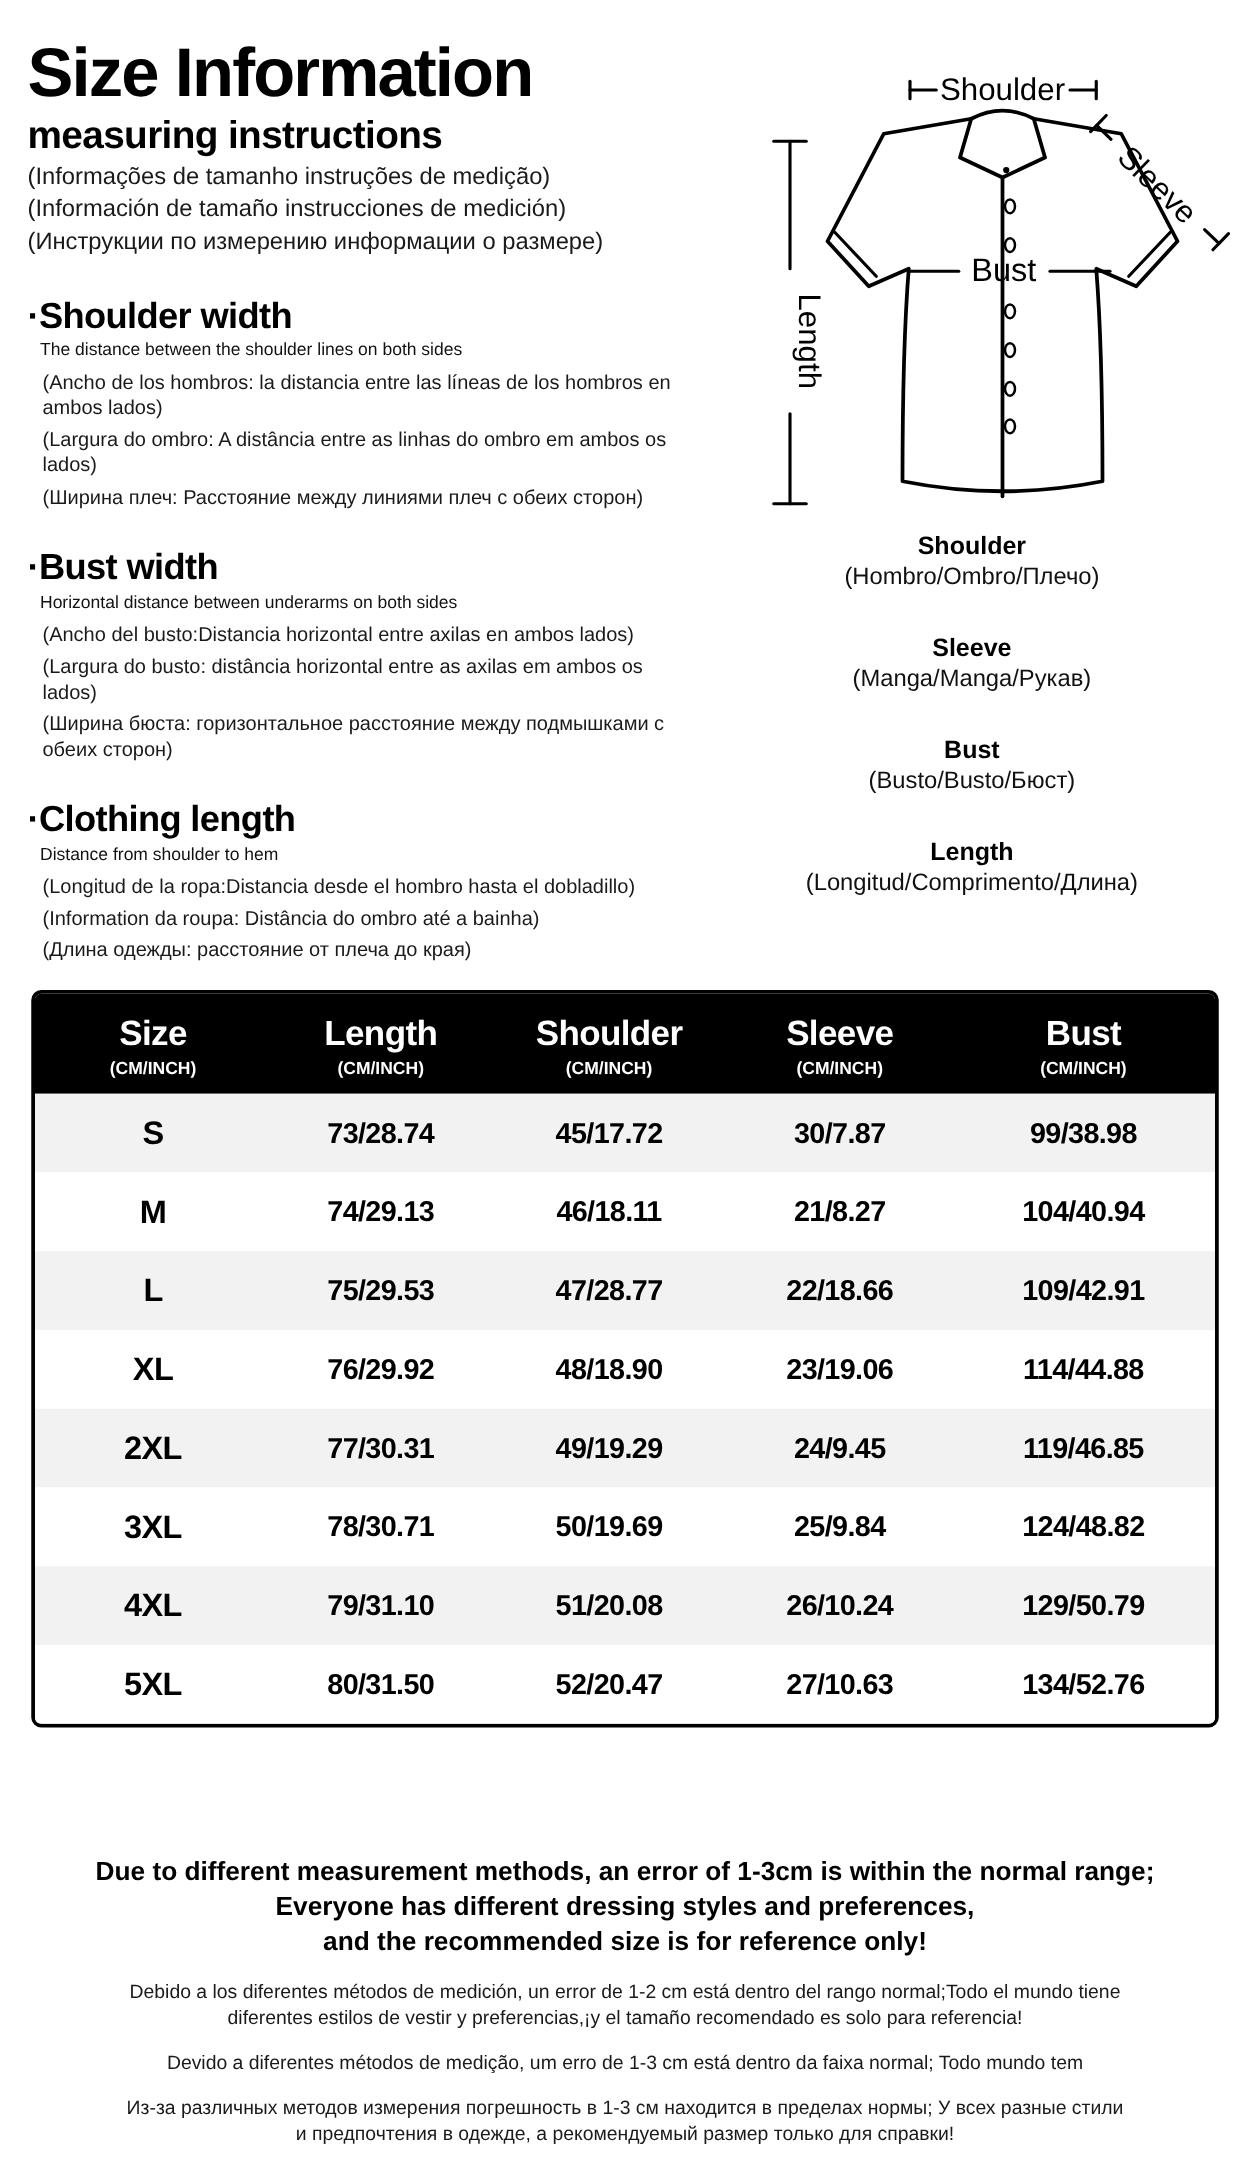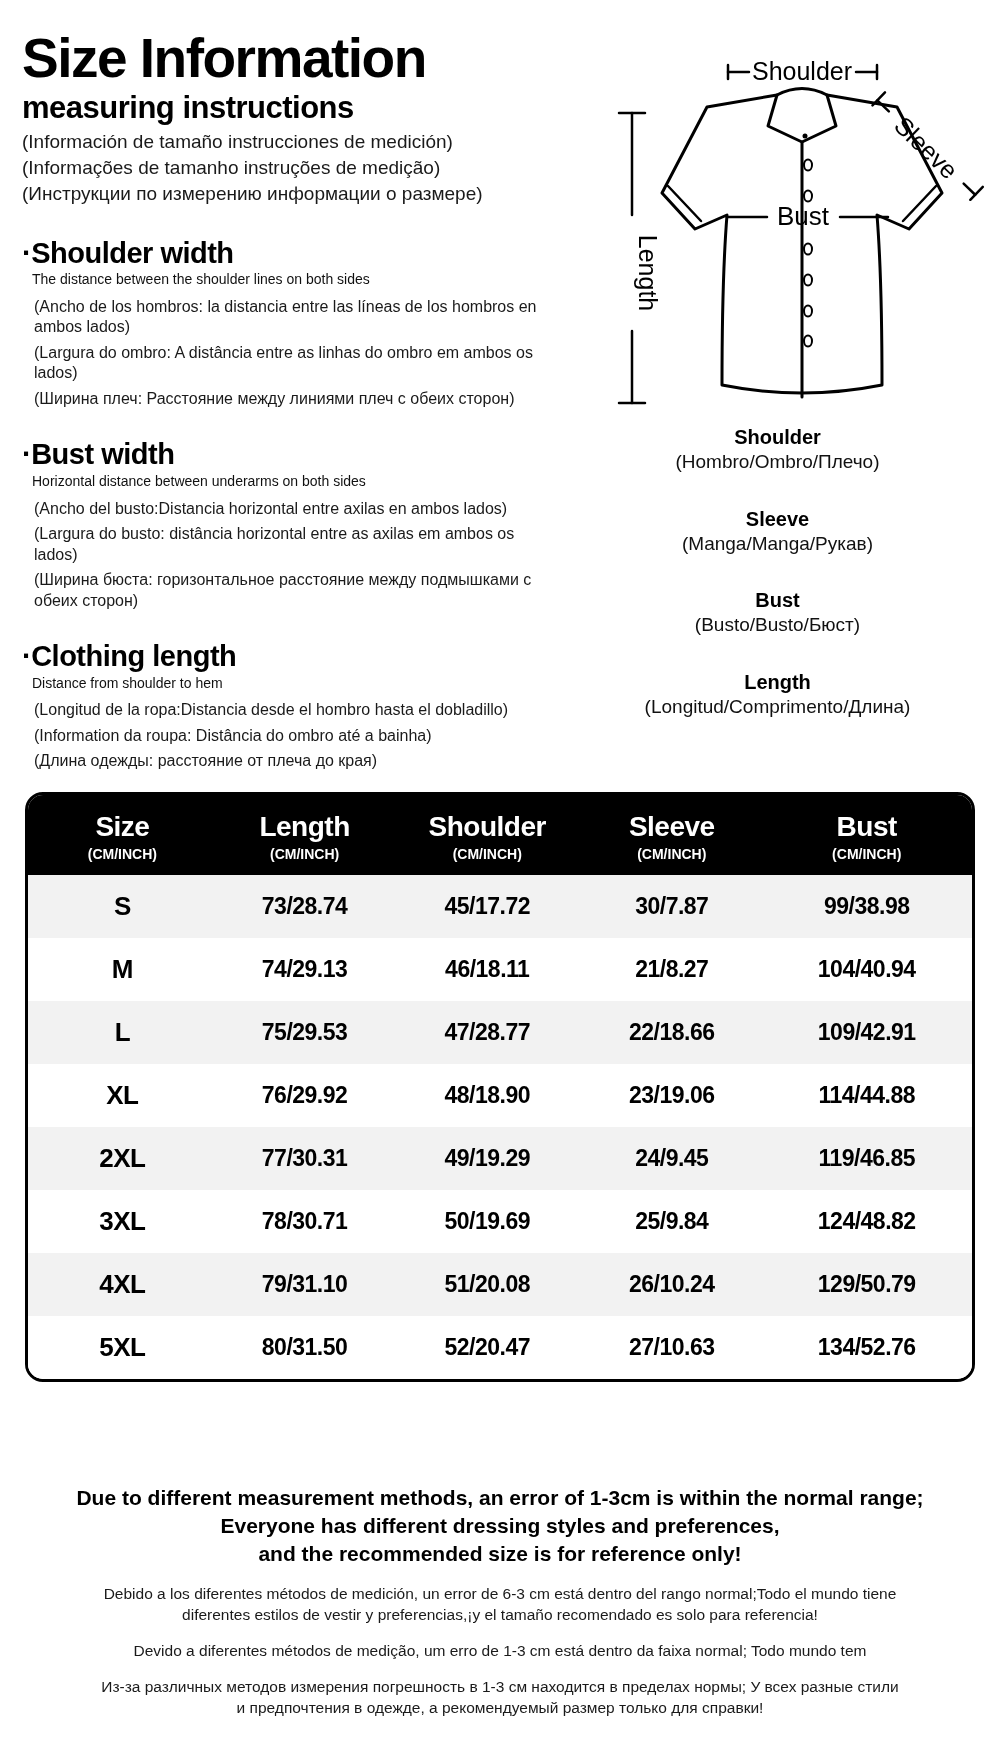--- a/index.html
+++ b/index.html
@@ -21,21 +21,21 @@
   
   .right-col{position:absolute;left:555px;top:25px;width:445px;}
   .shirt-svg{display:block;}
   .legend{margin-top:14px;text-align:center;}
   .legend-item{margin-bottom:31px;}
   .legend-term{font-size:20px;font-weight:bold;line-height:1.3;color:#000;}
   .legend-trans{font-size:19px;line-height:1.3;color:#111;}
   
   .size-table{
     position:absolute;left:25px;top:792px;width:944px;
-    border:3px solid #000;border-radius:18px;overflow:hidden;background:#fff;
+    border:3px solid #000;border-radius:8px;overflow:hidden;background:#fff;
   }
   .thead{
     display:grid;grid-template-columns:20% 18.6% 20.1% 19% 22.3%;
     background:#000;color:#fff;padding:16px 0 13px 0;
   }
   .th{text-align:center;}
   .th-label{font-size:28px;font-weight:bold;letter-spacing:-0.5px;line-height:1.15;}
   .th-unit{font-size:14px;font-weight:bold;margin-top:3px;}
   .trow{
     display:grid;grid-template-columns:20% 18.6% 20.1% 19% 22.3%;
@@ -49,22 +49,22 @@
   .foot-en{font-size:21px;font-weight:bold;line-height:28px;color:#000;}
   .foot-group{margin-top:15px;}
   .foot-trans{font-size:15.5px;line-height:21px;color:#1a1a1a;}
 </style>
 </head>
 <body>
 
 <div class="left-col">
   <h1 class="title">Size Information</h1>
   <h2 class="subtitle">measuring instructions</h2>
+  <p class="hdr-trans">(Informações de tamanho instruções de medição)</p>
   <p class="hdr-trans">(Información de tamaño instrucciones de medición)</p>
-  <p class="hdr-trans">(Informações de tamanho instruções de medição)</p>
   <p class="hdr-trans">(Инструкции по измерению информации о размере)</p>
 
   <section class="measure-section">
     <h3 class="sec-title">·Shoulder width</h3>
     <p class="sec-desc">The distance between the shoulder lines on both sides</p>
     <p class="sec-trans">(Ancho de los hombros: la distancia entre las líneas de los hombros en ambos lados)</p>
     <p class="sec-trans">(Largura do ombro: A distância entre as linhas do ombro em ambos os lados)</p>
     <p class="sec-trans">(Ширина плеч: Расстояние между линиями плеч с обеих сторон)</p>
   </section>
 
@@ -242,21 +242,21 @@
     <div class="td">134/52.76</div>
   </div>
 </div>
 
 <div class="footer">
   <div class="foot-en">Due to different measurement methods, an error of 1-3cm is within the normal range;</div>
   <div class="foot-en">Everyone has different dressing styles and preferences,</div>
   <div class="foot-en">and the recommended size is for reference only!</div>
 
   <div class="foot-group">
-    <div class="foot-trans">Debido a los diferentes métodos de medición, un error de 6-3 cm está dentro del rango normal;Todo el mundo tiene</div>
+    <div class="foot-trans">Debido a los diferentes métodos de medición, un error de 1-2 cm está dentro del rango normal;Todo el mundo tiene</div>
     <div class="foot-trans">diferentes estilos de vestir y preferencias,¡y el tamaño recomendado es solo para referencia!</div>
   </div>
   <div class="foot-group">
     <div class="foot-trans">Devido a diferentes métodos de medição, um erro de 1-3 cm está dentro da faixa normal; Todo mundo tem</div>
   </div>
   <div class="foot-group">
     <div class="foot-trans">Из-за различных методов измерения погрешность в 1-3 см находится в пределах нормы; У всех разные стили</div>
     <div class="foot-trans">и предпочтения в одежде, а рекомендуемый размер только для справки!</div>
   </div>
 </div>

